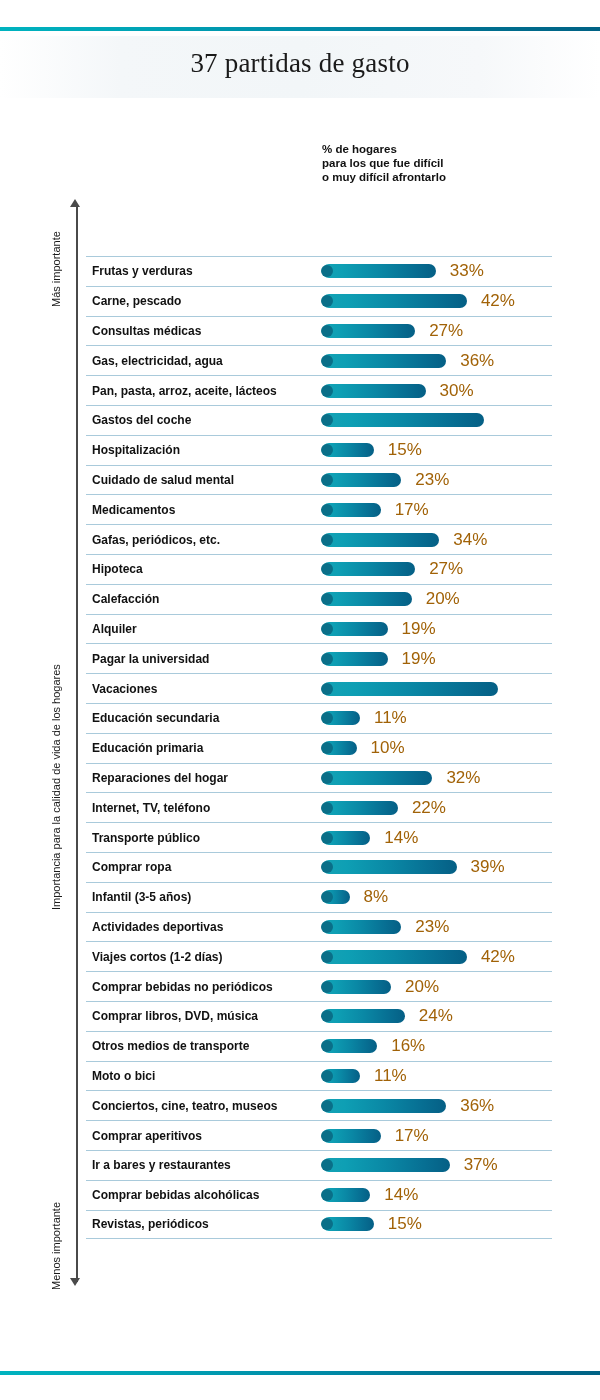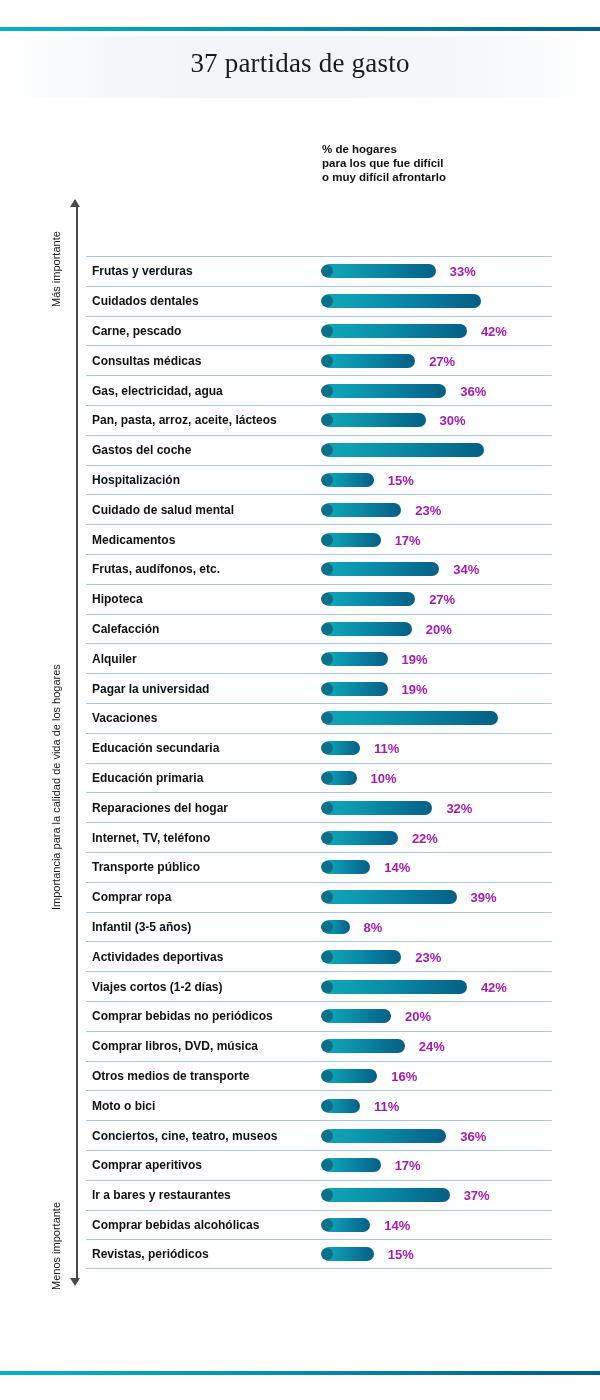--- a/index.html
+++ b/index.html
@@ -134,23 +134,23 @@
     width: 12px;
     height: 12px;
     border-radius: 50%;
     background: #0a6f88;
   }
 
   .bar-value {
     position: absolute;
     top: 50%;
     transform: translateY(-50%);
-    font-size: 13px;
-    font-weight: bold;
-    color: #a21caf;
+    font-size: 17px;
+    font-weight: normal;
+    color: #a16207;
     white-space: nowrap;
   }
 </style>
 </head>
 <body>
 
 <div class="rule rule-top"></div>
 
 <div class="title-band"></div>
 <div class="chart-title">37 partidas de gasto</div>
@@ -170,28 +170,20 @@
     <div class="row">
       <div class="row-label">Frutas y verduras</div>
       <div class="bar-wrap" style="width: 113.85px;">
         <div class="bar" title="Frutas y verduras: 33%" style="width: 113.85px;">
           <div class="bar-cap"></div>
         </div>
       </div>
       <div class="bar-value" style="left: 363.85px;">33%</div>
     </div>
     <div class="row">
-      <div class="row-label">Cuidados dentales</div>
-      <div class="bar-wrap" style="width: 158.7px;">
-        <div class="bar" title="Cuidados dentales: 46%" style="width: 158.7px;">
-          <div class="bar-cap"></div>
-        </div>
-      </div>
-    </div>
-    <div class="row">
       <div class="row-label">Carne, pescado</div>
       <div class="bar-wrap" style="width: 144.9px;">
         <div class="bar" title="Carne, pescado: 42%" style="width: 144.9px;">
           <div class="bar-cap"></div>
         </div>
       </div>
       <div class="bar-value" style="left: 394.9px;">42%</div>
     </div>
     <div class="row">
       <div class="row-label">Consultas médicas</div>
@@ -249,21 +241,21 @@
     <div class="row">
       <div class="row-label">Medicamentos</div>
       <div class="bar-wrap" style="width: 58.65px;">
         <div class="bar" title="Medicamentos: 17%" style="width: 58.65px;">
           <div class="bar-cap"></div>
         </div>
       </div>
       <div class="bar-value" style="left: 308.65px;">17%</div>
     </div>
     <div class="row">
-      <div class="row-label">Frutas, audífonos, etc.</div>
+      <div class="row-label">Gafas, periódicos, etc.</div>
       <div class="bar-wrap" style="width: 117.3px;">
         <div class="bar" title="Gafas, audífonos, etc.: 34%" style="width: 117.3px;">
           <div class="bar-cap"></div>
         </div>
       </div>
       <div class="bar-value" style="left: 367.3px;">34%</div>
     </div>
     <div class="row">
       <div class="row-label">Hipoteca</div>
       <div class="bar-wrap" style="width: 93.15px;">

